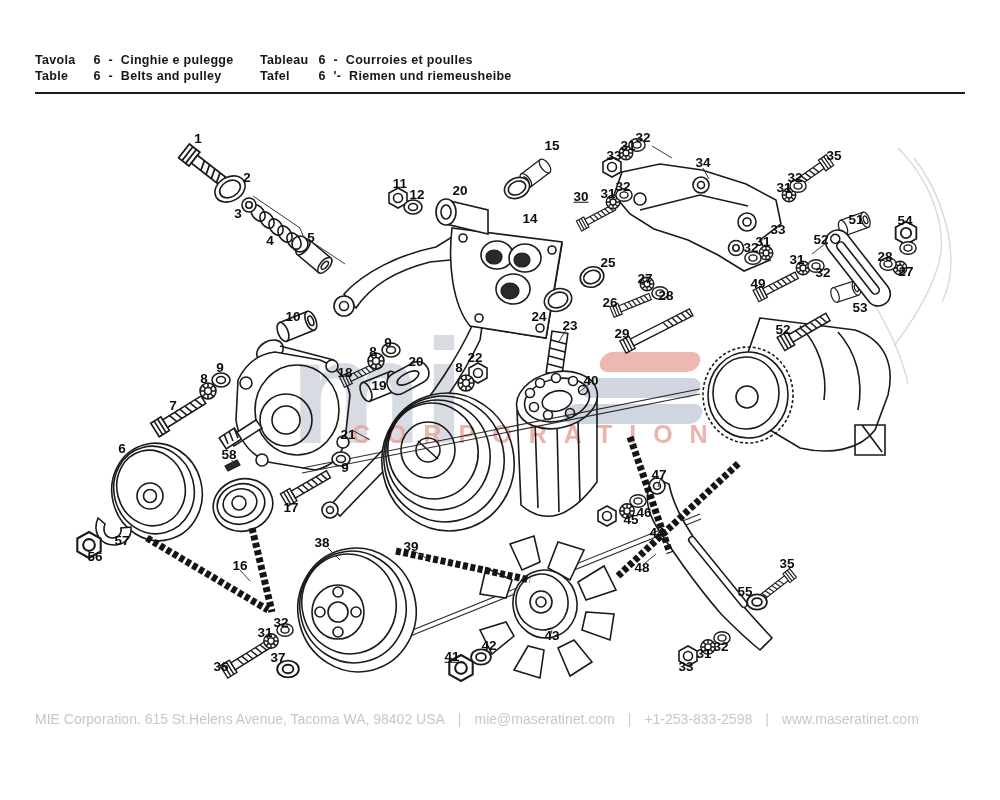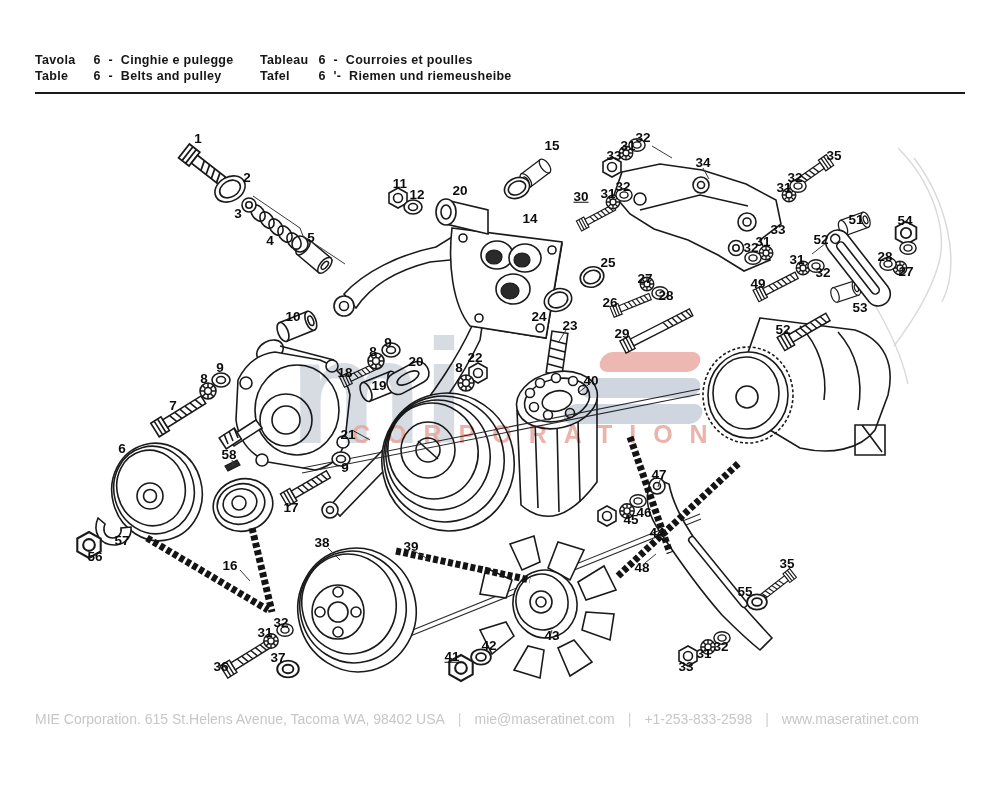--- a/index.html
+++ b/index.html
@@ -420,21 +420,21 @@
     <span class="callout" style="left: 122px; top: 449px;">6</span>
     <span class="callout" style="left: 173px; top: 406px;">7</span>
     <span class="callout" style="left: 204px; top: 379px;">8</span>
     <span class="callout" style="left: 220px; top: 368px;">9</span>
     <span class="callout" style="left: 293px; top: 317px;">10</span>
     <span class="callout" style="left: 400px; top: 184px;">11</span>
     <span class="callout" style="left: 417px; top: 195px;">12</span>
     <span class="callout" style="left: 460px; top: 191px;">20</span>
     <span class="callout" style="left: 530px; top: 199px; margin-top: 20px;">14</span>
     <span class="callout" style="left: 552px; top: 146px;">15</span>
-    <span class="callout" style="left: 230px; top: 566px;">16</span>
+    <span class="callout" style="left: 240px; top: 566px;">16</span>
     <span class="callout" style="left: 291px; top: 508px;">17</span>
     <span class="callout" style="left: 345px; top: 373px;">18</span>
     <span class="callout" style="left: 379px; top: 386px;">19</span>
     <span class="callout" style="left: 416px; top: 362px;">20</span>
     <span class="callout" style="left: 348px; top: 435px;">21</span>
     <span class="callout" style="left: 475px; top: 358px;">22</span>
     <span class="callout" style="left: 570px; top: 326px;">23</span>
     <span class="callout" style="left: 539px; top: 309px; margin-top: 8px;">24</span>
     <span class="callout" style="left: 608px; top: 263px;">25</span>
     <span class="callout" style="left: 610px; top: 303px;">26</span>

